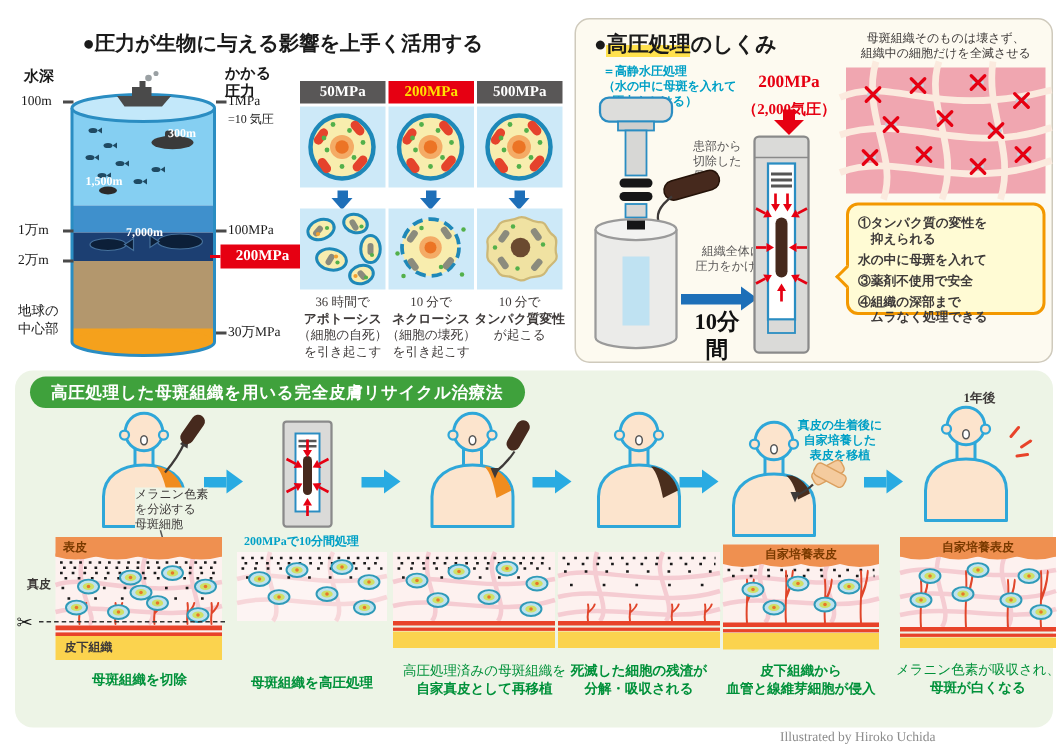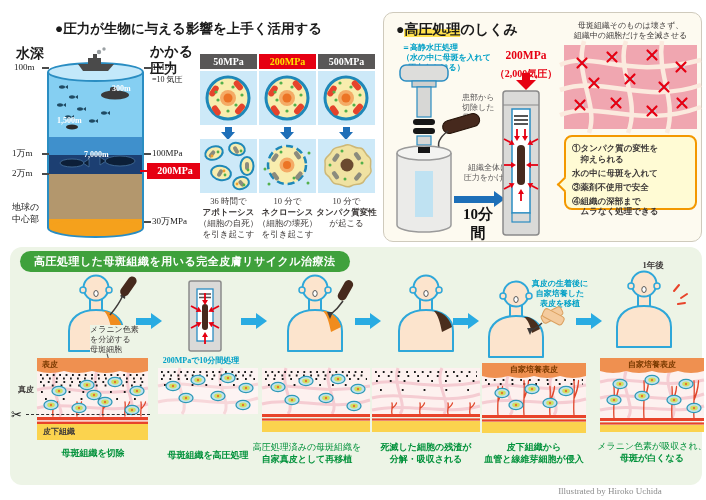--- a/index.html
+++ b/index.html
@@ -5,21 +5,21 @@
 *{margin:0;padding:0;box-sizing:border-box}
 html,body{background:#fff}
 #stage{position:relative;width:706px;height:500px;background:#fff;overflow:hidden;
   font-family:Liberation Serif, serif;color:#1a1a1a}
 .t{position:absolute}
 .b{font-weight:bold}
 .ctr{text-align:center}
 .s8{font-size:8px;line-height:1.28}
 .s85{font-size:8.5px;line-height:1.3}
 .s9{font-size:9px;line-height:1.3}
-.s10{font-size:14px;line-height:1.2}
+.s10{font-size:10px;line-height:1.2}
 .gray{color:#595757}
 .teal{color:#00a0c6}
 .red{color:#e60012}
 .white{color:#fff}
 .tick{position:absolute;height:1.5px;background:#4a4a4a;width:7px}
 .badge{background:#e60012;color:#fff;font-weight:bold;font-size:10px;text-align:center;line-height:16px}
 .colhead{position:absolute;width:57px;height:15px;font-size:10px;font-weight:bold;text-align:center;line-height:15px}
 .cellbox{position:absolute;width:57px;height:54px;background:#cde9f8}
 .arrD{position:absolute;width:14px}
 .arrD .sh{width:7px;height:5px;background:#1e6fb8;margin:0 auto}
@@ -525,21 +525,21 @@
         <use href="#ncell" transform="translate(44,13)"></use>
     <use href="#ncell" transform="translate(76,11)"></use>
         <use href="#ncell" transform="translate(96,21)"></use>
     <use href="#ncell" transform="translate(30,32)"></use>
         <use href="#ncell" transform="translate(64,30)"></use>
     <use href="#ncell" transform="translate(92,38)"></use>
     <rect y="46" width="108" height="3" fill="#e8432a"></rect>
         <rect y="50.4" width="108" height="2.2" fill="#e8432a"></rect>
     <rect y="53" width="108" height="11" fill="#fbd34e"></rect>
   </svg>
-  <div class="cap" style="left:232px;top:194px;width:130px">
+  <div class="cap" style="left:248px;top:194px;width:130px">
     <span style="font-weight:normal">高圧処理済みの母斑組織を</span><br><span>自家真皮として再移植</span>
   </div>
 
   <svg class="t" style="left:366px;top:28px" width="100" height="76">
     <use href="#person" x="14"></use>
     <path d="M60,36 C68,38 74,44 76,52 L66,57 C64,47 62,40 58,36 Z" fill="#4a2e1d"></path>
   </svg>
   <svg class="t" style="left:362px;top:121px" width="108" height="64">
     <rect width="108" height="46" fill="#fdf1ef"></rect>
     <g stroke="#f5ccd2" stroke-width="3" fill="none">
@@ -646,15 +646,15 @@
     <rect y="60" width="104" height="3" fill="#e8432a"></rect>
         <rect y="64.4" width="104" height="2.2" fill="#e8432a"></rect>
     <rect y="67" width="104" height="7" fill="#fbd34e"></rect>
   </svg>
   <div class="skl ctr" style="left:590px;top:114px;width:104px">自家培養表皮</div>
   <div class="cap" style="left:578px;top:193px;width:128px">
     <span style="font-weight:normal">メラニン色素が吸収され、</span><br><span>母斑が白くなる</span>
   </div>
 </div>
 
-<div class="credit" style="left:520px;top:486px;width:180px;text-align:center">Illustrated by Hiroko Uchida</div>
+<div class="credit" style="left:520px;top:486px;width:180px;text-align:left">Illustrated by Hiroko Uchida</div>
 
 </div>
 
 </body></html>

